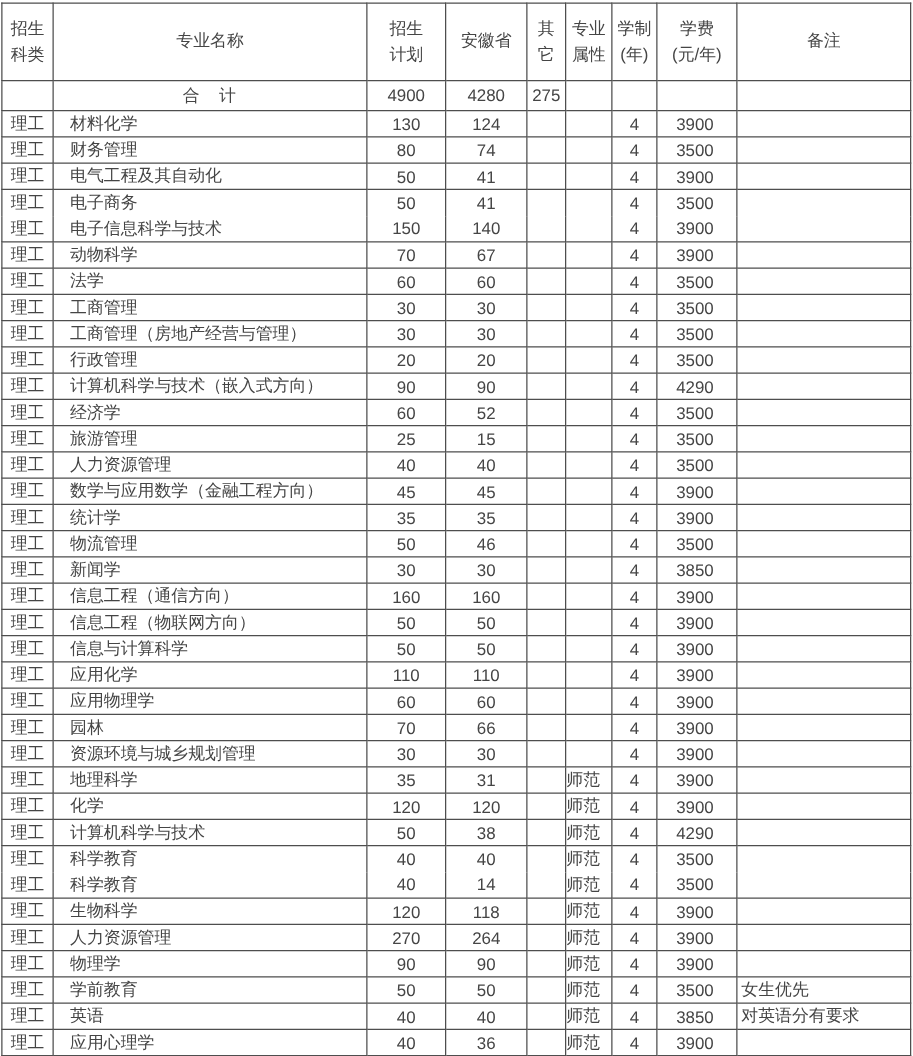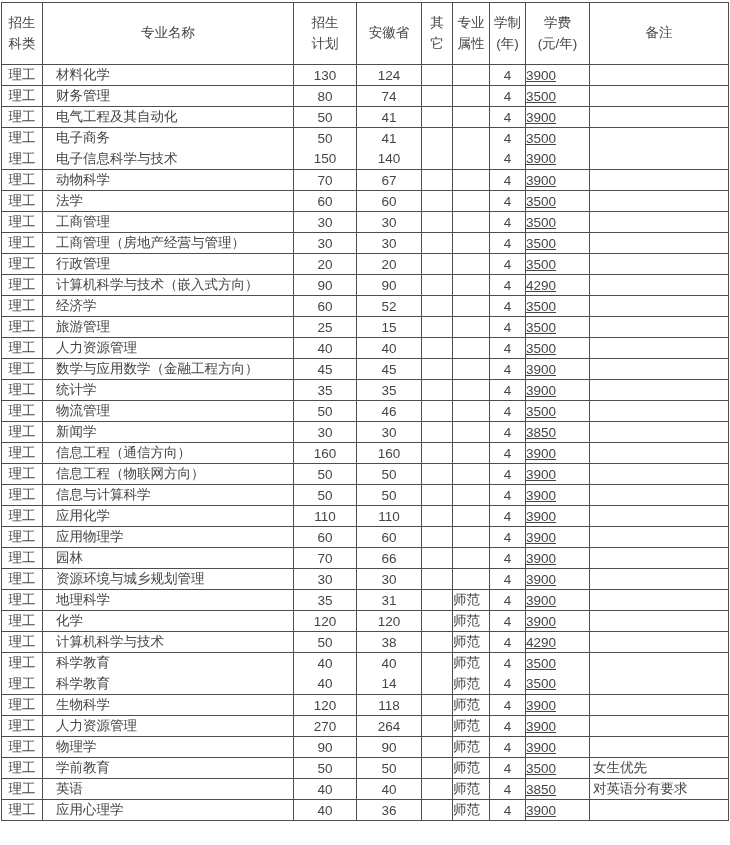--- a/index.html
+++ b/index.html
@@ -35,21 +35,21 @@
     white-space: pre-line;
     line-height: 1.5;
   }
   tbody tr { height: 21px; }
   tbody tr.summary { height: 24px; }
   td.c-cat    { text-align: center; }
   td.c-major  { text-align: left; padding-left: 13px; }
   td.c-center { text-align: center; letter-spacing: 1px; }
   td.c-num    { text-align: center; }
   td.c-attr   { }
-  td.c-tuition{ text-align: left; padding-right: 3px; text-decoration: underline; }
+  td.c-tuition{ text-align: center; padding-right: 3px; }
   td.c-remark { text-align: left; padding-left: 3px; }
   
   tbody tr.nb td { border-bottom-style: hidden; }
 </style>
 </head>
 <body>
 
 <div class="table-wrap">
   <table>
     <colgroup>
@@ -76,20 +76,31 @@
         <th>专业
 属性</th>
         <th>学制
 (年)</th>
         <th>学费
 (元/年)</th>
         <th>备注</th>
       </tr>
     </thead>
     <tbody>
+        <tr class="summary">
+          <td class="c-cat"></td>
+          <td class="c-center">合　计</td>
+          <td class="c-num">4900</td>
+          <td class="c-num">4280</td>
+          <td class="c-num">275</td>
+          <td class="c-attr"></td>
+          <td class="c-num"></td>
+          <td class="c-tuition"></td>
+          <td class="c-remark"></td>
+        </tr>
         <tr>
           <td class="c-cat">理工</td>
           <td class="c-major">材料化学</td>
           <td class="c-num">130</td>
           <td class="c-num">124</td>
           <td class="c-num"></td>
           <td class="c-attr"></td>
           <td class="c-num">4</td>
           <td class="c-tuition">3900</td>
           <td class="c-remark"></td>

